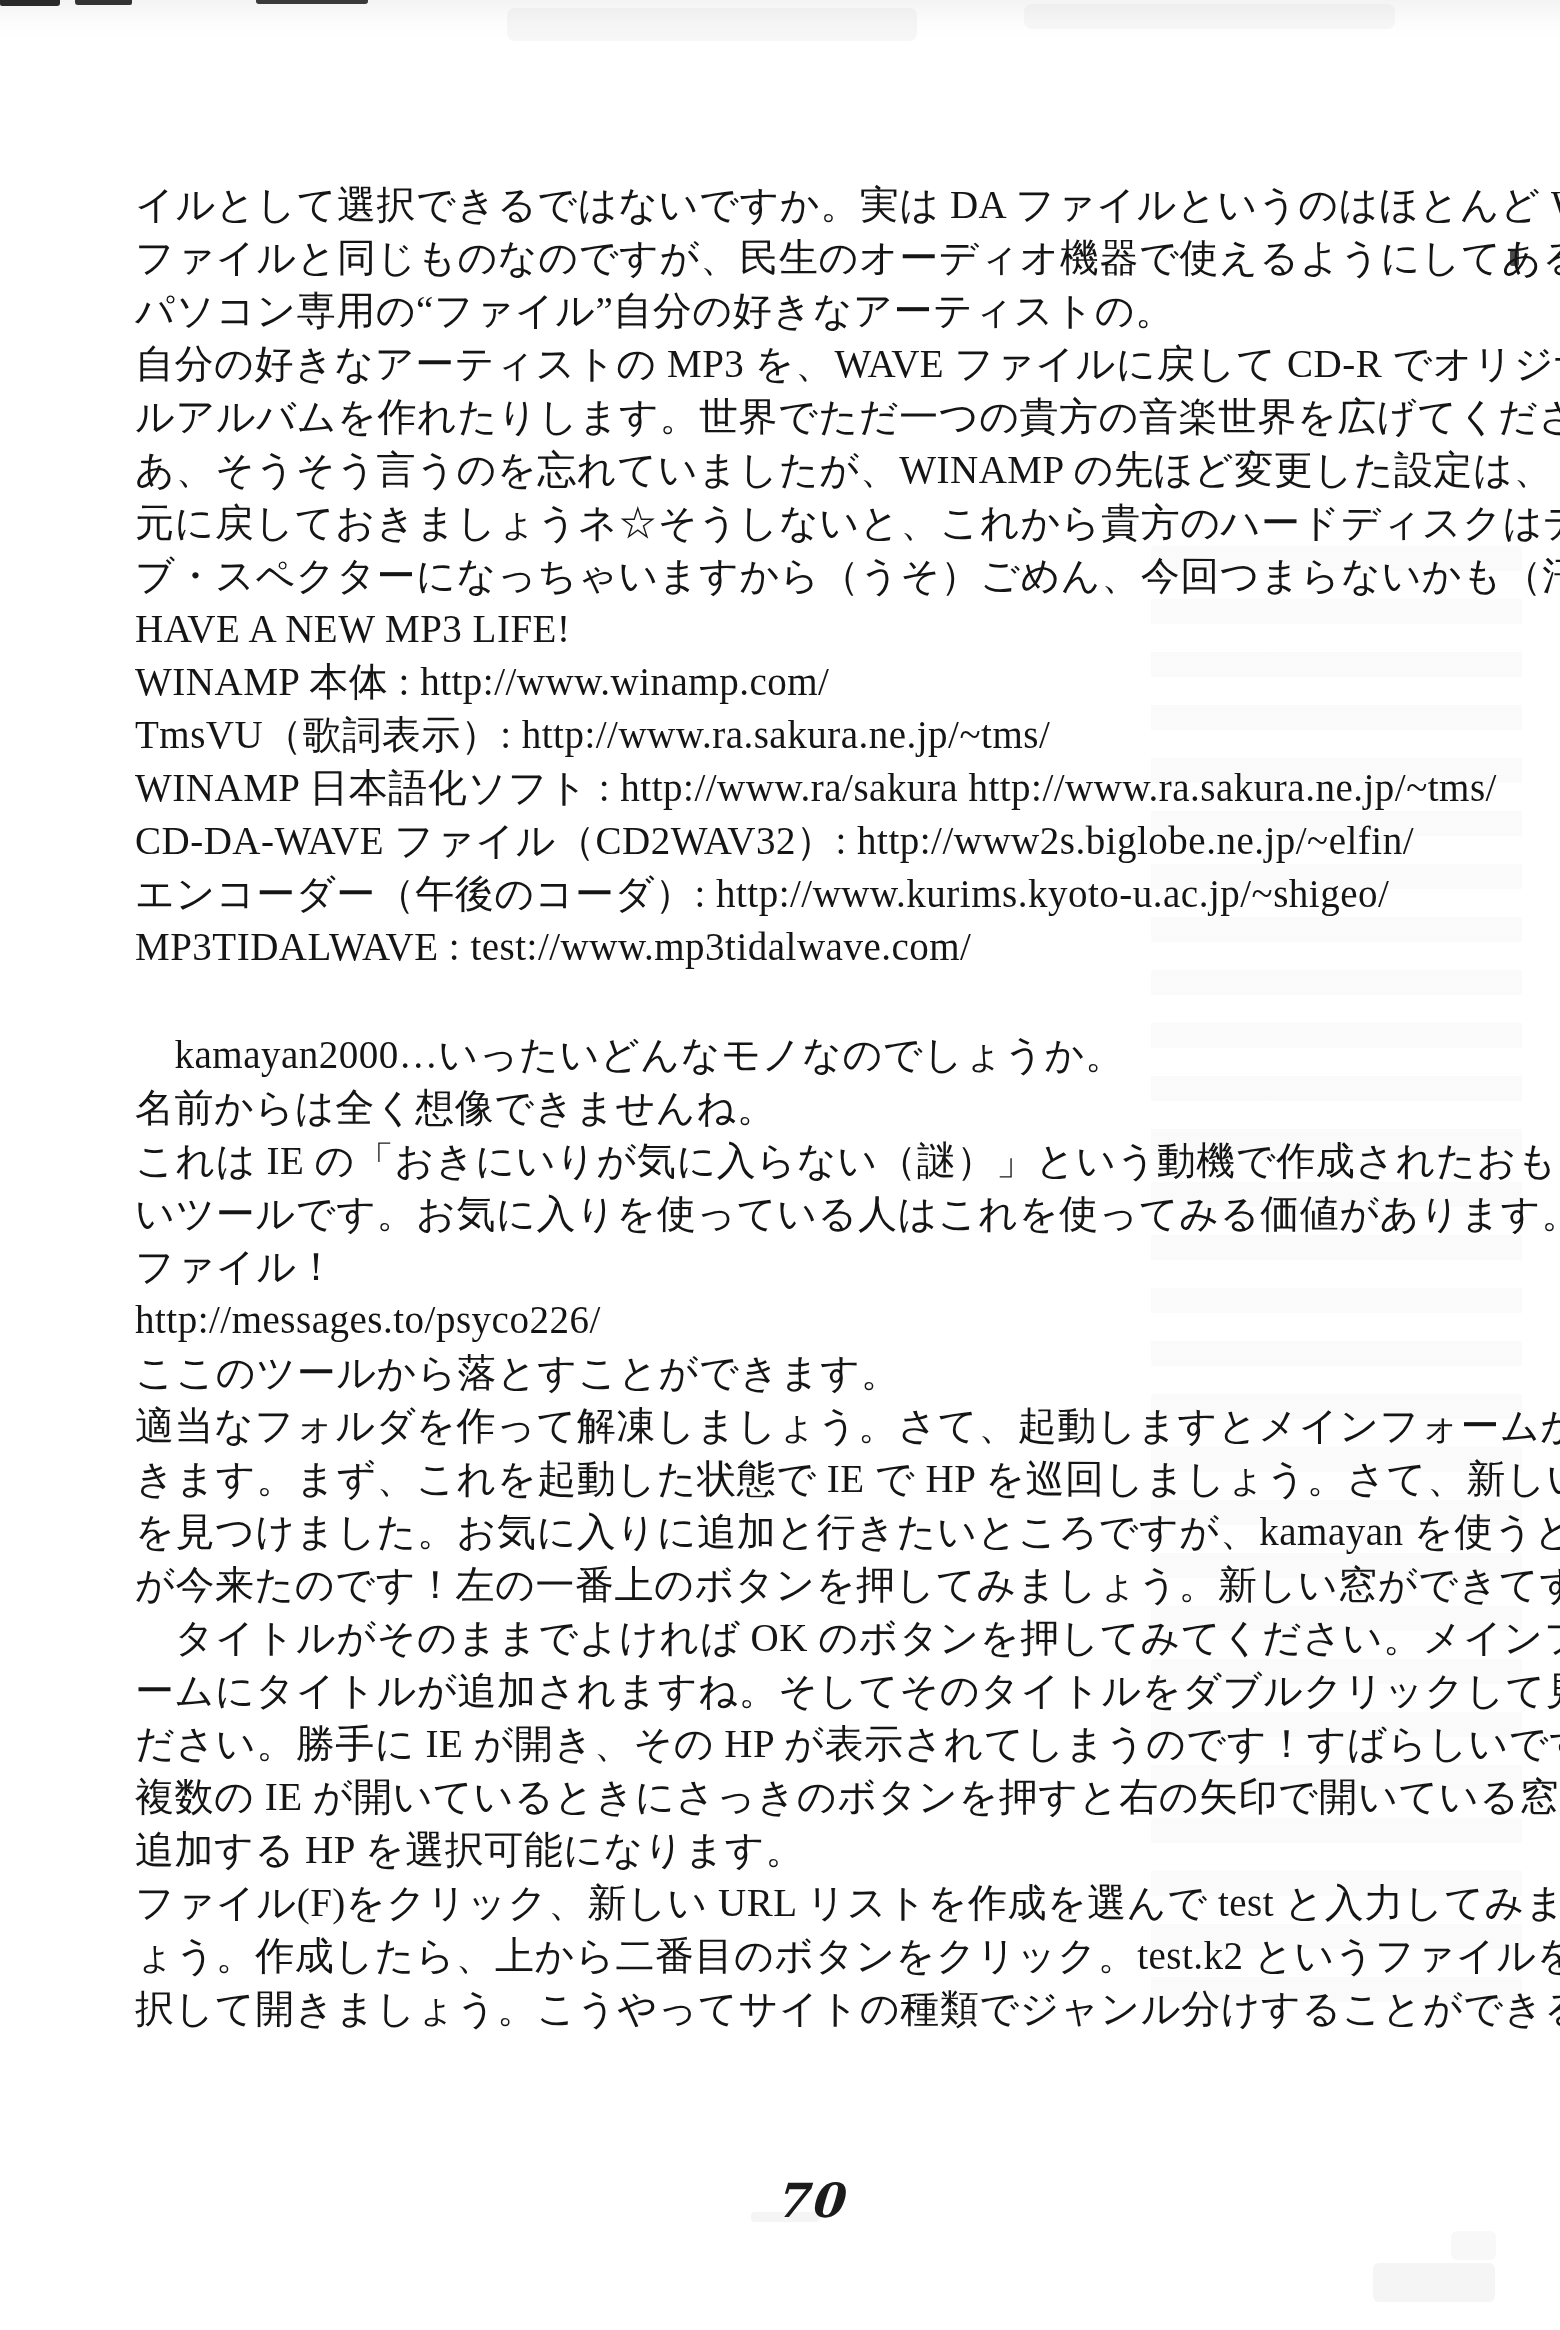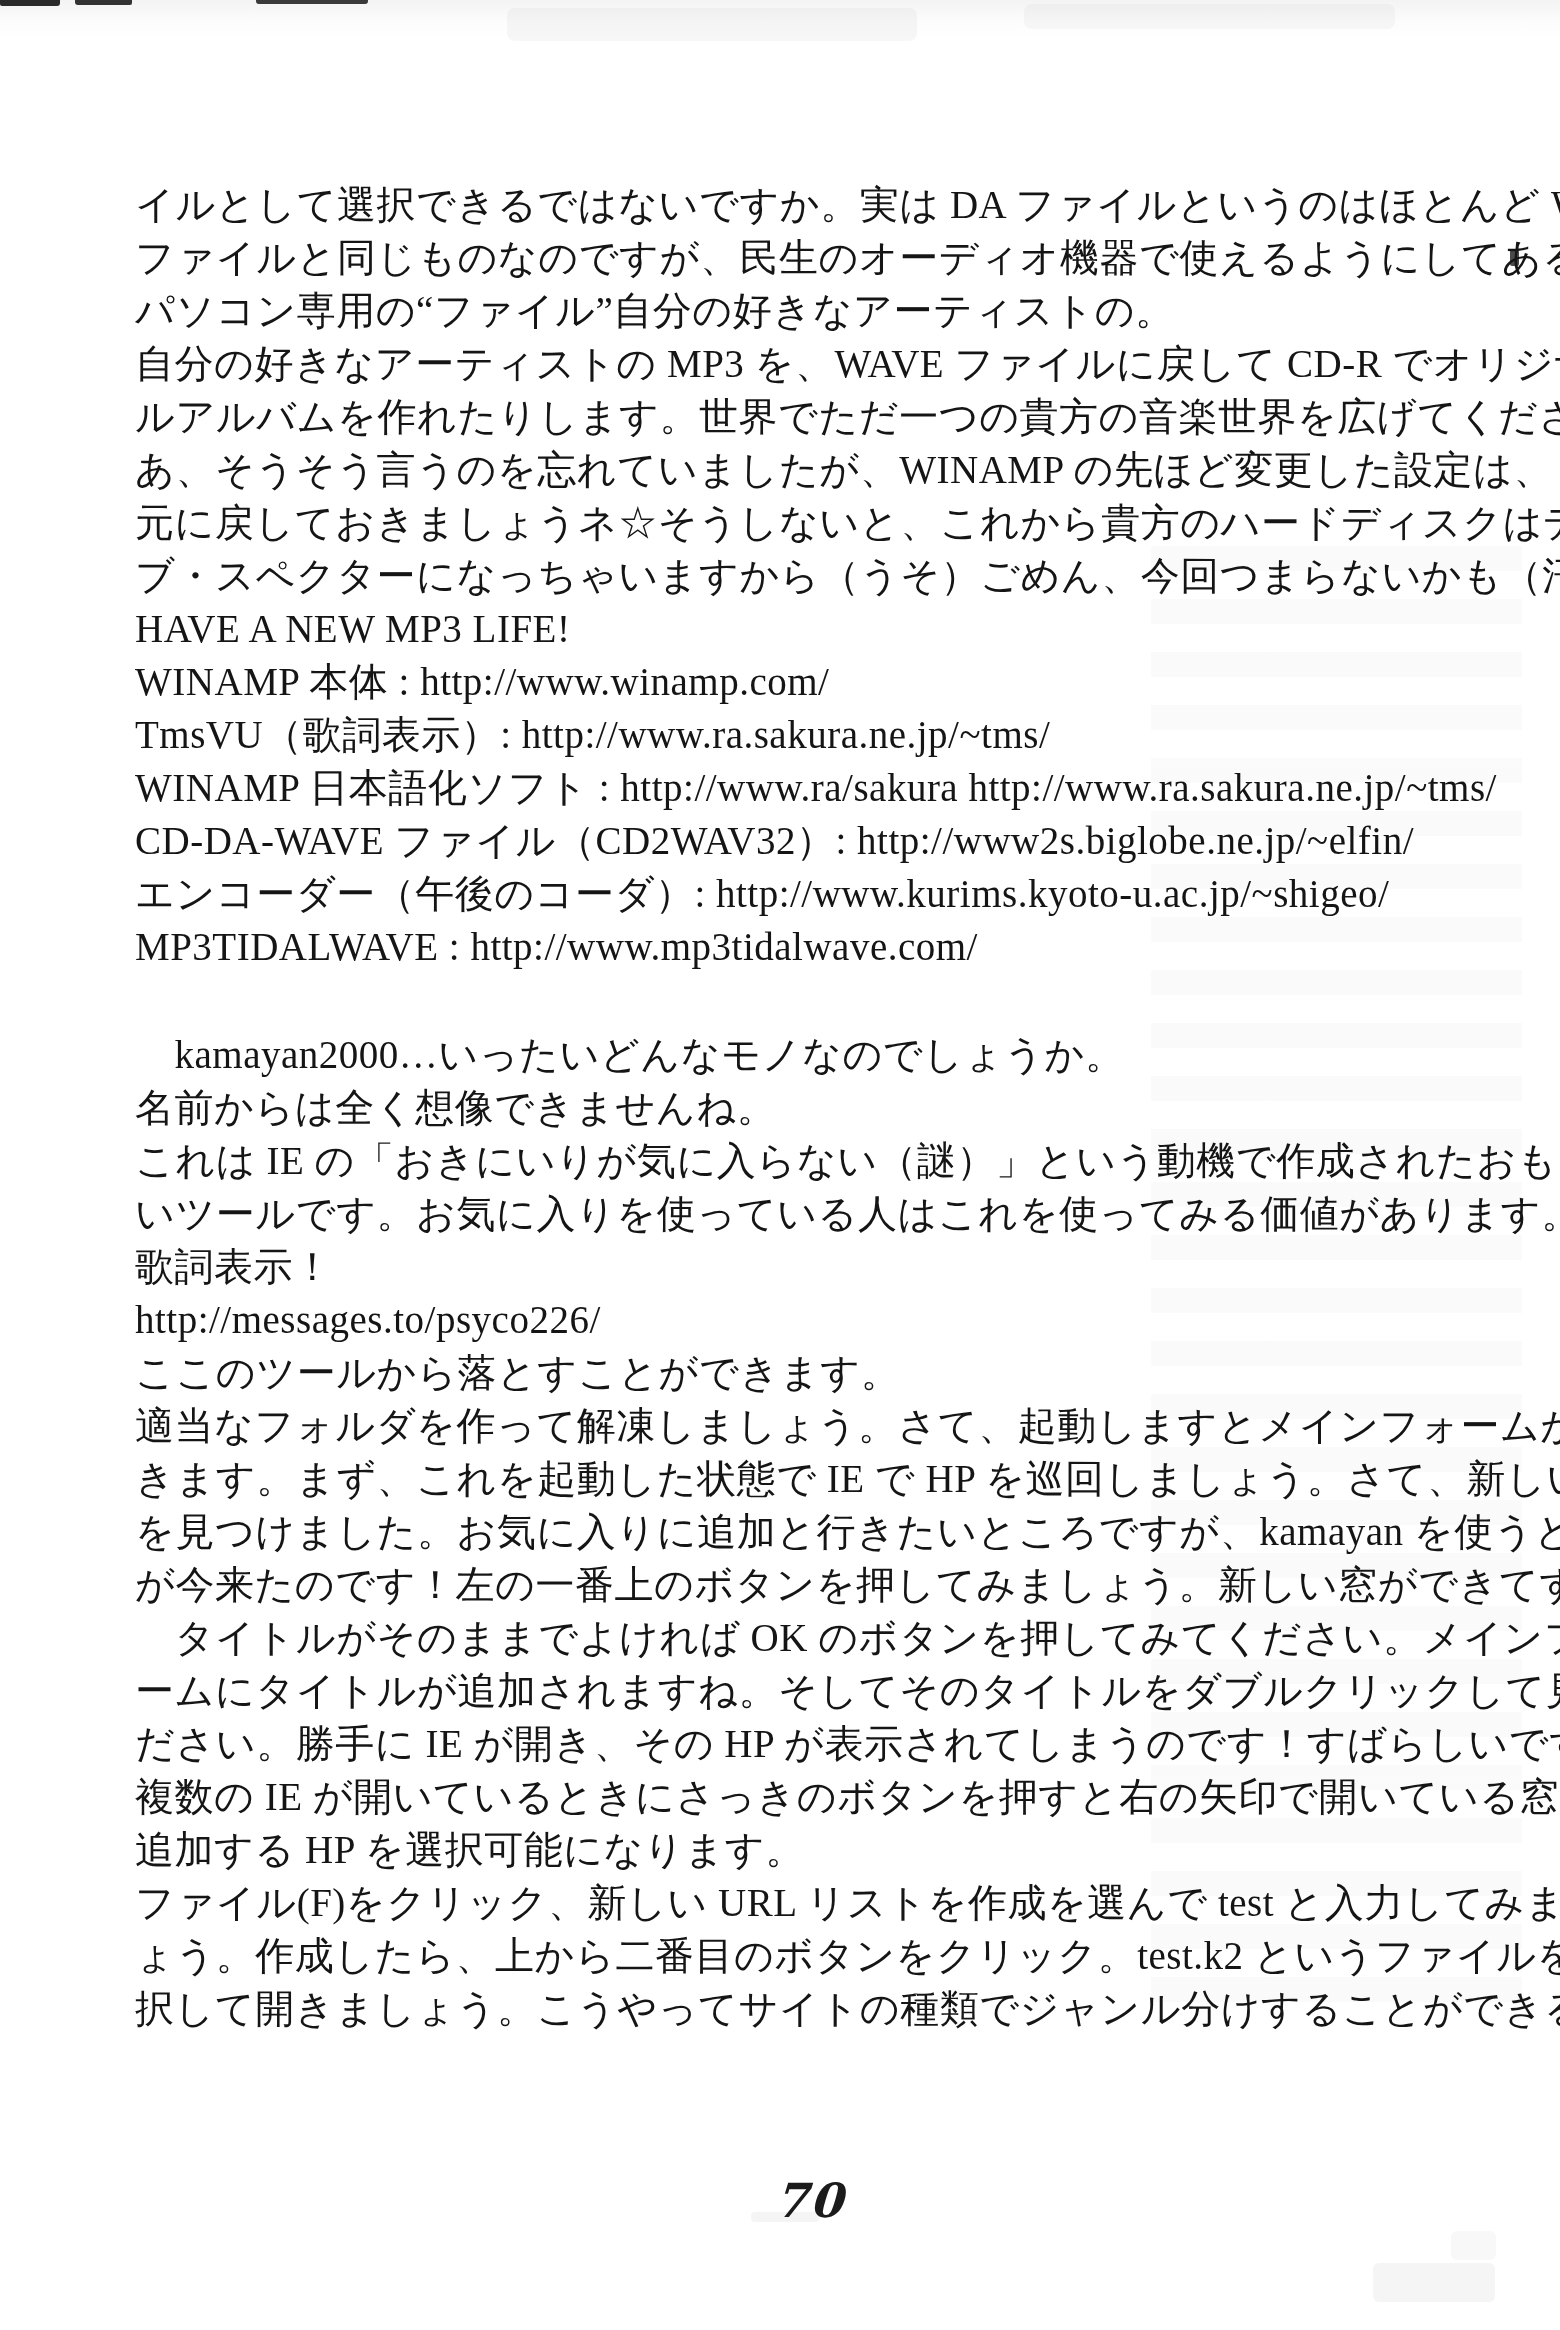--- a/index.html
+++ b/index.html
@@ -89,27 +89,27 @@
       <div class="line">ルアルバムを作れたりします。世界でただ一つの貴方の音楽世界を広げてください。</div>
       <div class="line">あ、そうそう言うのを忘れていましたが、WINAMP の先ほど変更した設定は、</div>
       <div class="line">元に戻しておきましょうネ☆そうしないと、これから貴方のハードディスクはデー</div>
       <div class="line">ブ・スペクターになっちゃいますから（うそ）ごめん、今回つまらないかも（汗）</div>
       <div class="line">HAVE A NEW MP3 LIFE!</div>
       <div class="line">WINAMP 本体 : http://www.winamp.com/</div>
       <div class="line">TmsVU（歌詞表示）: http://www.ra.sakura.ne.jp/~tms/</div>
       <div class="line">WINAMP 日本語化ソフト : http://www.ra/sakura http://www.ra.sakura.ne.jp/~tms/</div>
       <div class="line">CD-DA-WAVE ファイル（CD2WAV32）: http://www2s.biglobe.ne.jp/~elfin/</div>
       <div class="line">エンコーダー（午後のコーダ）: http://www.kurims.kyoto-u.ac.jp/~shigeo/</div>
-      <div class="line">MP3TIDALWAVE : http://www.mp3tidalwave.com/</div>
+      <div class="line">MP3TIDALWAVE : test://www.mp3tidalwave.com/</div>
       <div class="section-gap"></div>
       <div class="line">　kamayan2000…いったいどんなモノなのでしょうか。</div>
       <div class="line">名前からは全く想像できませんね。</div>
       <div class="line">これは IE の「おきにいりが気に入らない（謎）」という動機で作成されたおもしろ</div>
       <div class="line">いツールです。お気に入りを使っている人はこれを使ってみる価値があります。</div>
-      <div class="line">歌詞表示！</div>
+      <div class="line">ファイル！</div>
       <div class="line">http://messages.to/psyco226/</div>
       <div class="line">ここのツールから落とすことができます。</div>
       <div class="line">適当なフォルダを作って解凍しましょう。さて、起動しますとメインフォームが出て</div>
       <div class="line">きます。まず、これを起動した状態で IE で HP を巡回しましょう。さて、新しい HP</div>
       <div class="line">を見つけました。お気に入りに追加と行きたいところですが、kamayan を使うとき</div>
       <div class="line">が今来たのです！左の一番上のボタンを押してみましょう。新しい窓ができてすでに</div>
       <div class="line">　タイトルがそのままでよければ OK のボタンを押してみてください。メインフォ</div>
       <div class="line">ームにタイトルが追加されますね。そしてそのタイトルをダブルクリックして見てく</div>
       <div class="line">ださい。勝手に IE が開き、その HP が表示されてしまうのです！すばらしいですね。</div>
       <div class="line">複数の IE が開いているときにさっきのボタンを押すと右の矢印で開いている窓から</div>

